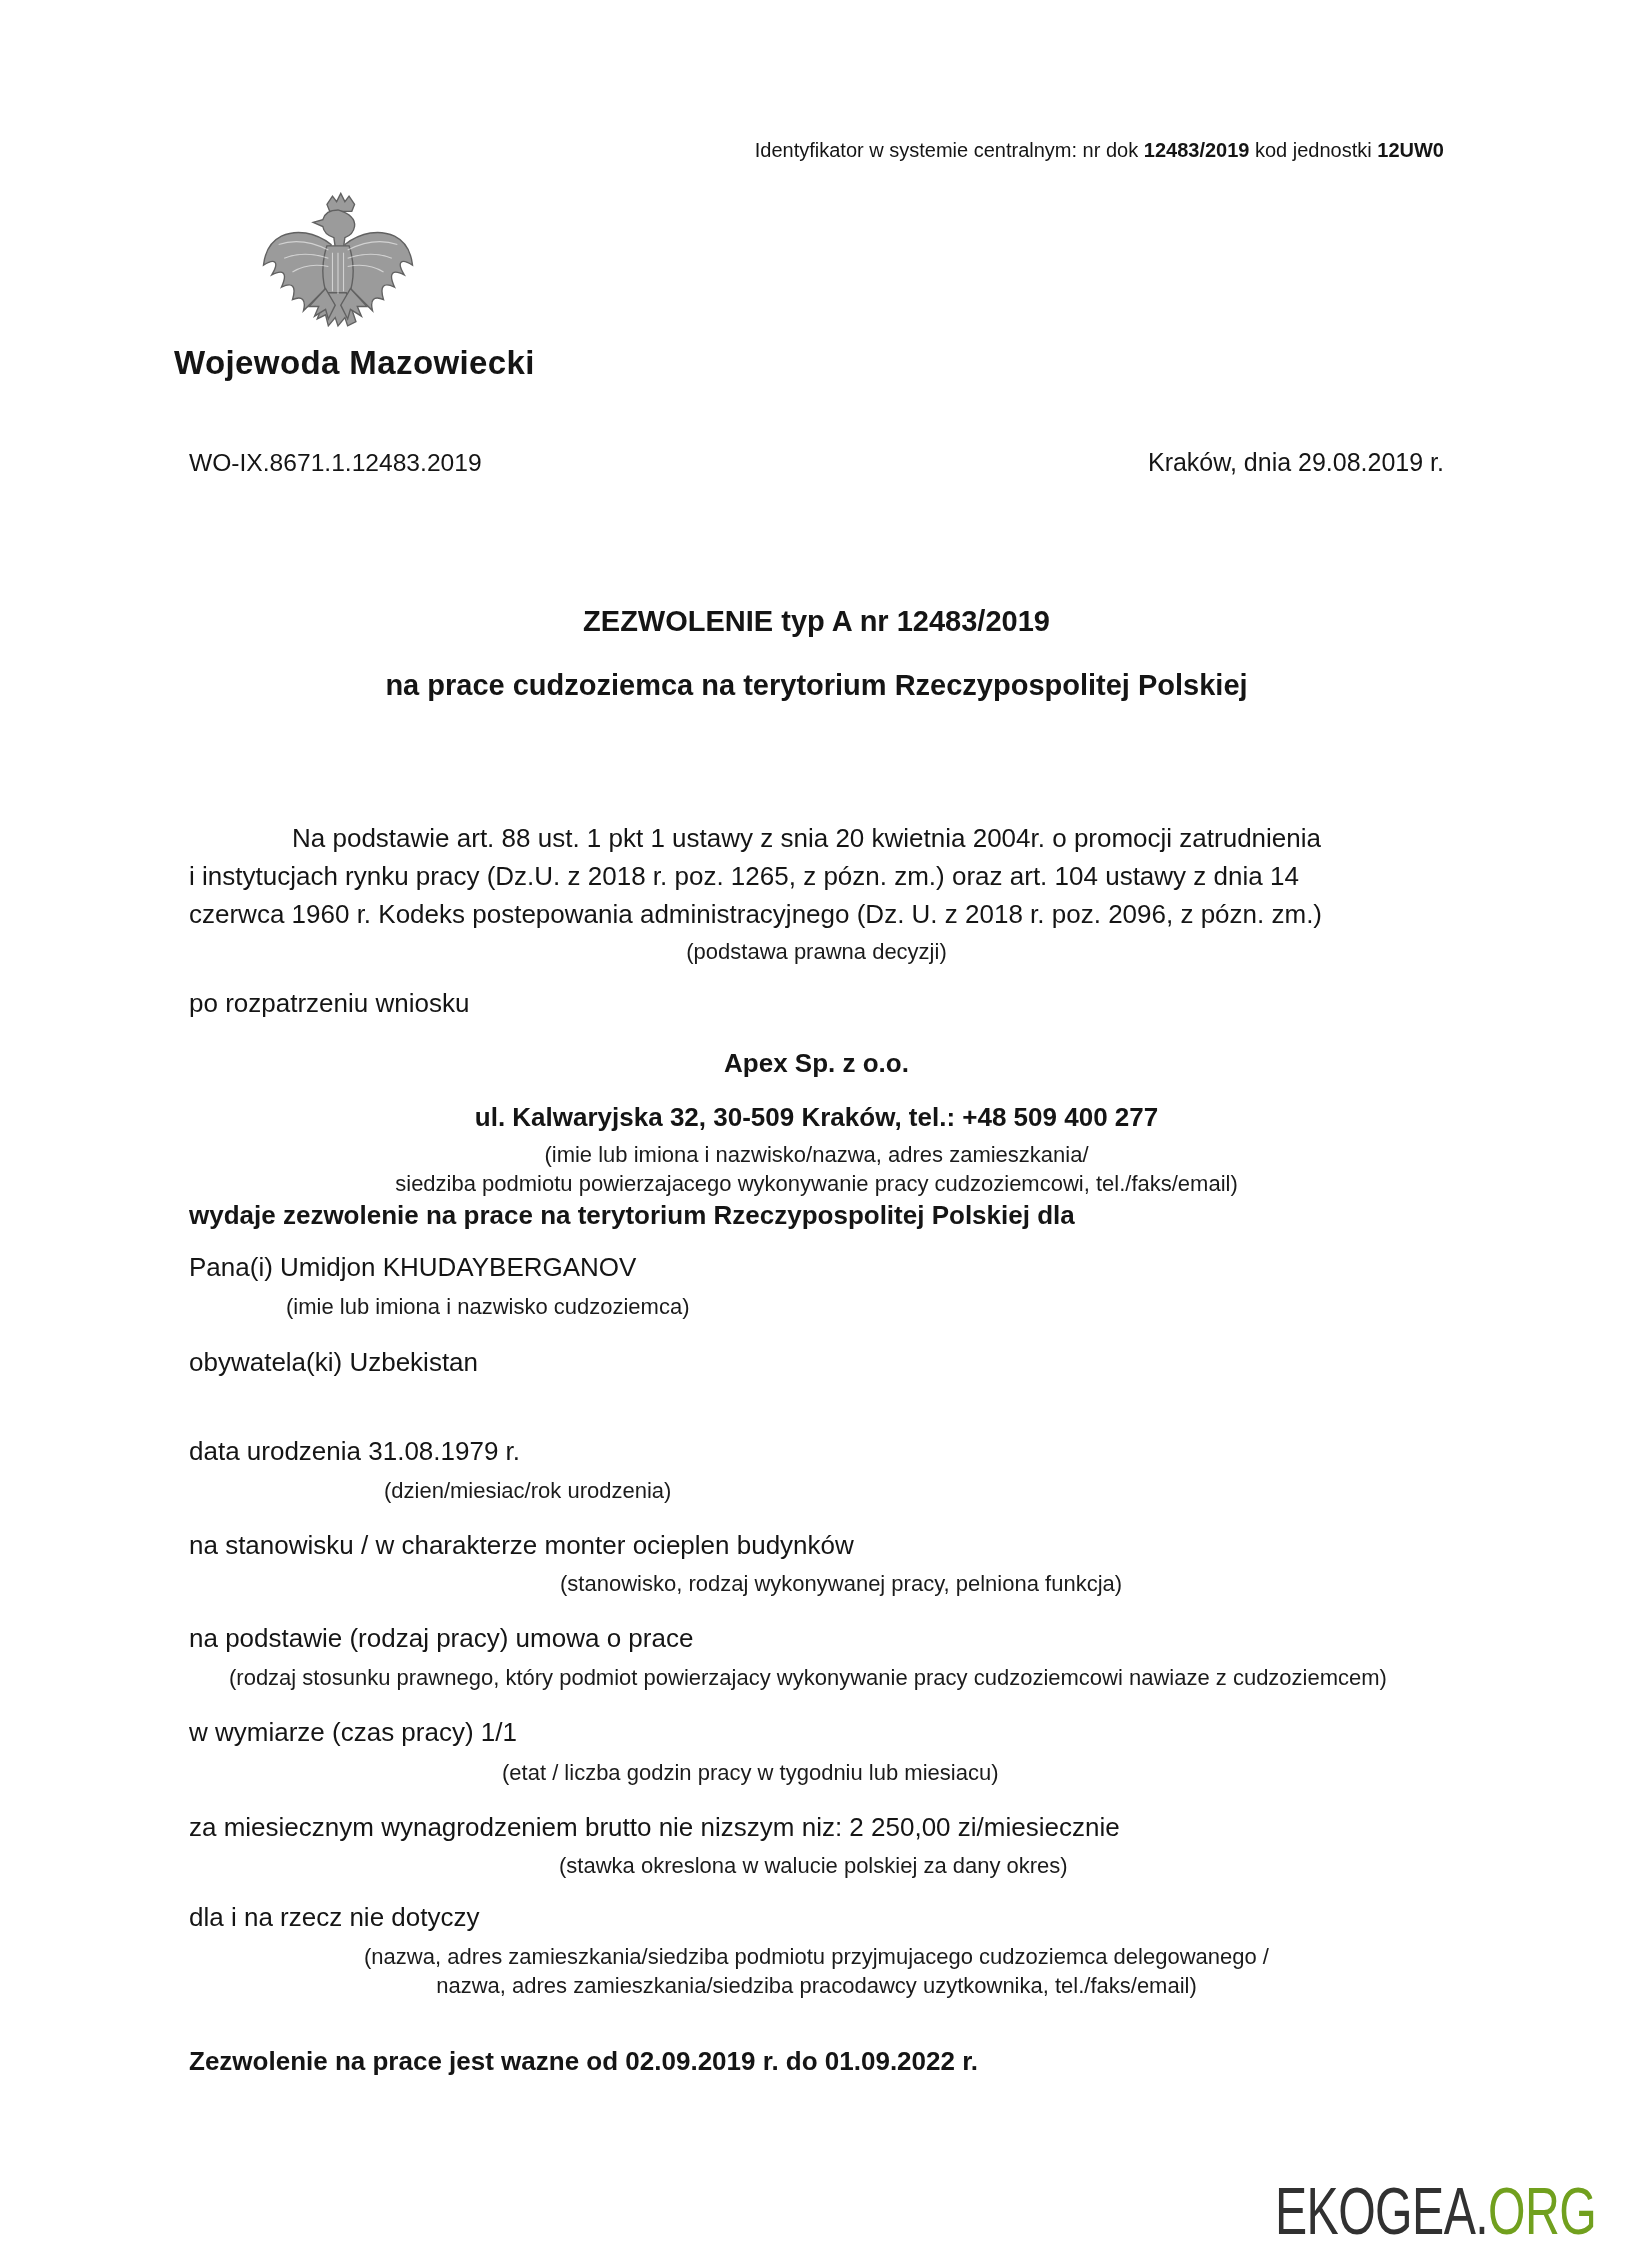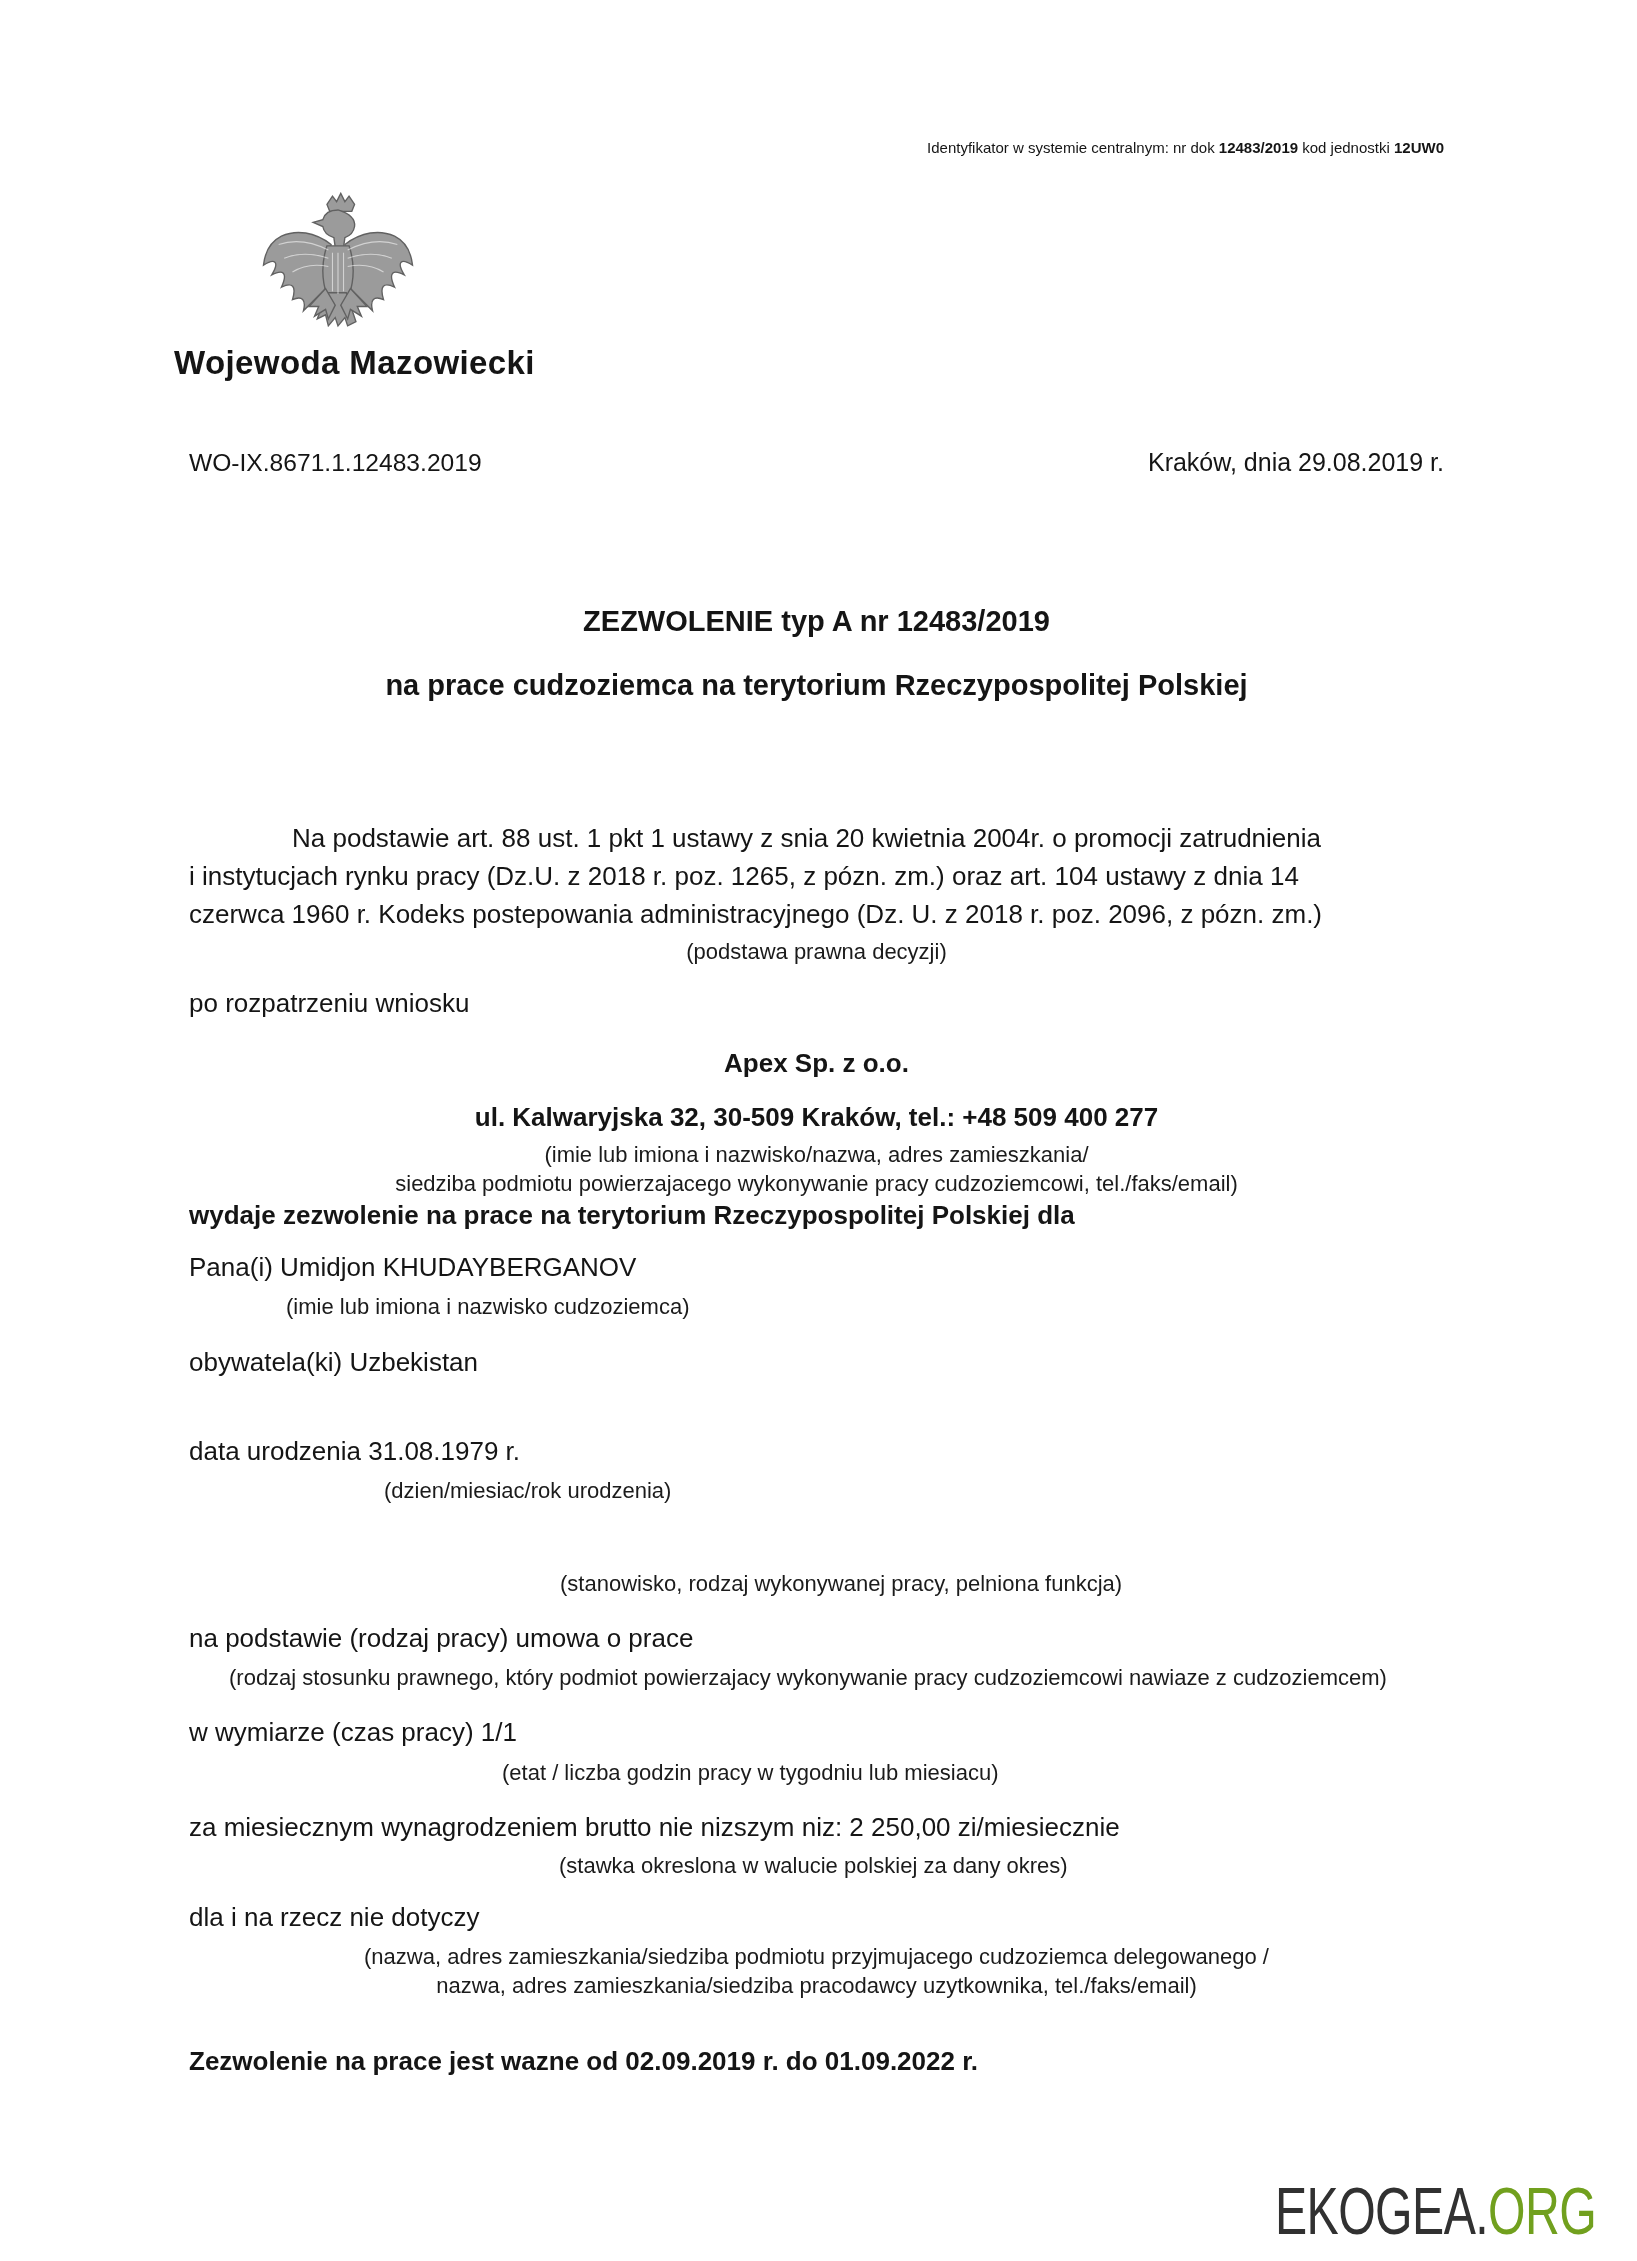--- a/index.html
+++ b/index.html
@@ -13,21 +13,21 @@
     overflow:hidden;
   }
   .abs{position:absolute;}
   .content-left{left:189px;width:1255px;}
   .body-line{font-size:26px;line-height:35px;white-space:nowrap;}
   .body-line b{font-weight:normal;}
   .cap{font-size:22px;line-height:28.5px;color:#1b1b1b;white-space:nowrap;}
   .centered{text-align:center;}
   .right{text-align:right;}
   .bold{font-weight:bold;}
-  .identifier{font-size:15px;}
+  .identifier{font-size:20px;}
   .authority{font-size:33px;font-weight:bold;letter-spacing:0.4px;}
   .refrow{display:flex;justify-content:space-between;align-items:baseline;}
   .refno{font-size:24.6px;}
   .placedate{font-size:25px;}
   .doc-title{font-size:29px;font-weight:bold;}
   .legal{font-size:26px;line-height:38px;}
   .legal .indent{text-indent:103px;}
   .watermark{
     font-size:67px;
     font-weight:normal;
@@ -116,20 +116,23 @@
 
   <div class="abs content-left body-line" style="top:1345px;">
     <span>obywatela(ki) </span><b>Uzbekistan</b>
   </div>
 
   <div class="abs content-left body-line" style="top:1434px;">
     <span>data urodzenia </span><b>31.08.1979 r.</b>
   </div>
   <div class="abs content-left cap" style="top:1477px;padding-left:195px;">(dzien/miesiac/rok urodzenia)</div>
 
+  <div class="abs content-left body-line" style="top:1528px;">
+    <span>na stanowisku / w charakterze </span><b>monter ocieplen budynków</b>
+  </div>
   <div class="abs content-left cap" style="top:1570px;padding-left:371px;">(stanowisko, rodzaj wykonywanej pracy, pelniona funkcja)</div>
 
   <div class="abs content-left body-line" style="top:1621px;">
     <span>na podstawie (rodzaj pracy) </span><b>umowa o prace</b>
   </div>
   <div class="abs content-left cap" style="top:1664px;padding-left:40px;">(rodzaj stosunku prawnego, który podmiot powierzajacy wykonywanie pracy cudzoziemcowi nawiaze z cudzoziemcem)</div>
 
   <div class="abs content-left body-line" style="top:1715px;">
     <span>w wymiarze (czas pracy) </span><b>1/1</b>
   </div>

